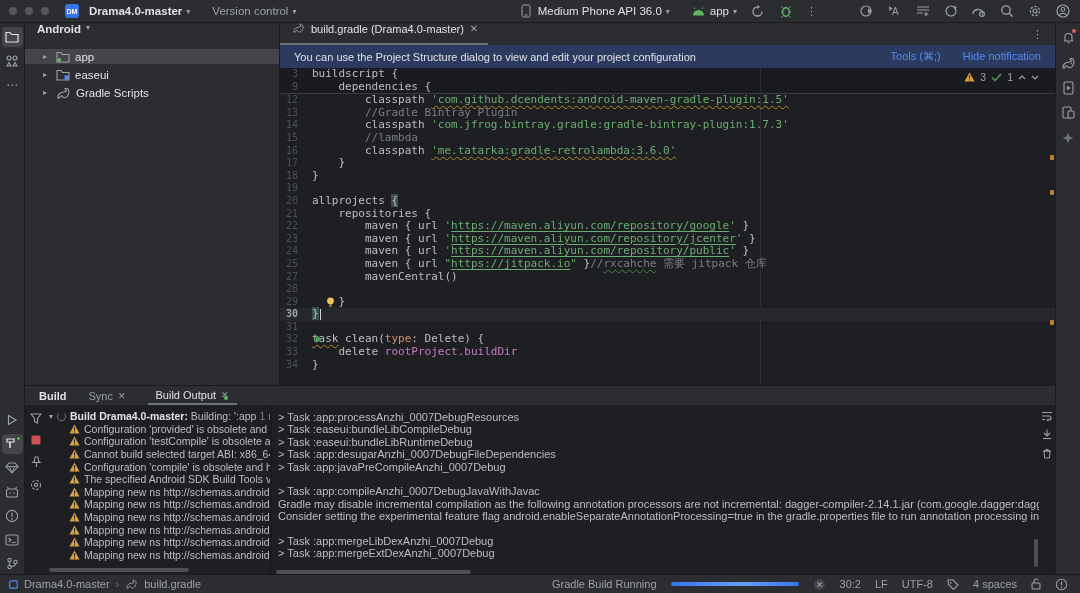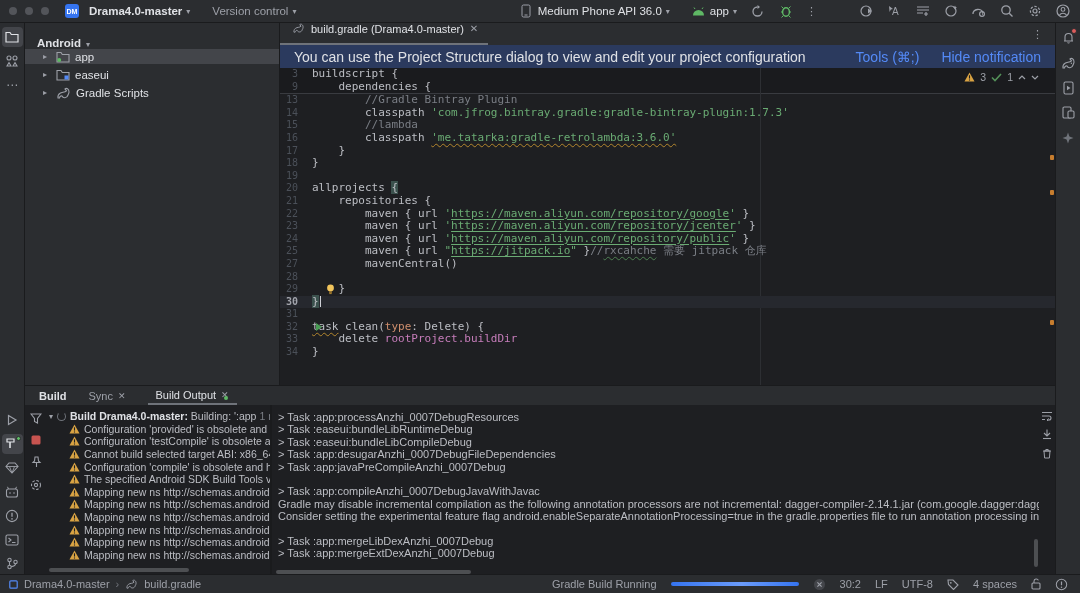--- a/index.html
+++ b/index.html
@@ -33,36 +33,36 @@
   #right-stripe { left:1055px; top:23px; width:25px; height:551px; background:#2b2d30; border-left:1px solid #1a1b1d;
     display:flex; flex-direction:column; align-items:center; }
   .stripe-btn { width:21px; height:21px; border-radius:4px; display:flex; align-items:center; justify-content:center;
     margin-top:4px; position:relative; }
   .stripe-btn.active { background:#43454a; }
   .gdot { position:absolute; right:2px; top:2px; width:5px; height:5px; border-radius:50%; background:#5fb865; border:1px solid #2b2d30;}
   .rdot { position:absolute; right:2px; top:1px; width:6px; height:6px; border-radius:50%; background:#db5c5c; border:1px solid #2b2d30;}
 
   
   #project-panel { left:25px; top:23px; width:255px; height:362px; background:#2b2d30; border-right:1px solid #1a1b1d; }
-  .pp-header { height:26px; display:flex; align-items:flex-end; padding-left:12px; gap:5px;
+  .pp-header { height:26px; display:flex; align-items:flex-start; padding-left:12px; gap:5px;
     color:#dfe1e5; font-weight:bold; font-size:11.5px; }
   .tree-row { height:15px; display:flex; align-items:center; gap:5px; padding-left:18px;
     color:#dfe1e5; font-size:11.5px; margin-bottom:3px; }
   .tree-row.selected { background:#43454a; }
   .tw-chev { color:#9da0a8; font-family:"DejaVu Sans",sans-serif; font-size:8px; width:8px; }
 
   
   #editor-area { left:280px; top:23px; width:775px; height:362px; background:#1e1f22; }
   #tabbar { height:22px; background:#2b2d30; display:flex; align-items:center; }
   .ed-tab { height:22px; display:flex; align-items:flex-start; gap:6px; padding:0 10px 0 12px;
     color:#dfe1e5; font-size:11px; border-bottom:2px solid #6f737a; }
   .tab-x { color:#9da0a8; font-size:10px; }
   #tabbar .kebab { margin-left:auto; margin-right:12px; }
   #banner { height:23px; background:#2b3a5e; display:flex; align-items:center; padding:0 14px;
-    color:#dfe1e5; font-size:14px; }
+    color:#dfe1e5; font-size:11px; }
   #banner .links { margin-left:auto; display:flex; gap:22px; }
   #banner .lnk { color:#548af7; }
   #code-region { position:relative; height:317px; overflow:hidden; font-family:"DejaVu Sans Mono", monospace; font-size:11px; }
   .cl { position:relative; height:12.6px; line-height:12.6px; display:flex; white-space:pre; }
   .cl .ln { flex:none; width:32px; text-align:right; padding-right:14px; color:#4b5059; font-size:10px; }
   .cl .code { flex:1; }
   #sticky-lines { background:#1a1b1e; border-bottom:1px solid #393b40; }
   .cl.active { background:#26282e; }
   .cl.active .ln { color:#a1a3ab;font-weight:bold; }
   .code .s { color:#6aab73; }
@@ -372,20 +372,21 @@
       <span class="lnk">Hide notification</span>
     </span>
   </div>
   <div id="code-region">
     <div id="margin-guide"></div>
     <div id="sticky-lines">
         <div class="cl"><span class="ln">3</span><span class="code"><span class="p">buildscript {</span></span></div>
         <div class="cl"><span class="ln">9</span><span class="code"><span class="p">    dependencies {</span></span></div>
       </div>
     <div id="code-lines">
+        <div class="cl"><span class="ln">12</span><span class="code"><span class="p">        classpath </span><span class="s w">'com.github.dcendents:android-maven-gradle-plugin:1.5'</span></span></div>
         <div class="cl"><span class="ln">13</span><span class="code"><span class="c">        //Gradle Bintray Plugin</span></span></div>
         <div class="cl"><span class="ln">14</span><span class="code"><span class="p">        classpath </span><span class="s">'com.jfrog.bintray.gradle:gradle-bintray-plugin:1.7.3'</span></span></div>
         <div class="cl"><span class="ln">15</span><span class="code"><span class="c">        //lambda</span></span></div>
         <div class="cl"><span class="ln">16</span><span class="code"><span class="p">        classpath </span><span class="s w">'me.tatarka:gradle-retrolambda:3.6.0'</span></span></div>
         <div class="cl"><span class="ln">17</span><span class="code"><span class="p">    }</span></span></div>
         <div class="cl"><span class="ln">18</span><span class="code"><span class="p">}</span></span></div>
         <div class="cl"><span class="ln">19</span><span class="code"></span></div>
         <div class="cl"><span class="ln">20</span><span class="code"><span class="p">allprojects </span><span class="m">{</span></span></div>
         <div class="cl"><span class="ln">21</span><span class="code"><span class="p">    repositories {</span></span></div>
         <div class="cl"><span class="ln">22</span><span class="code"><span class="p">        maven { url </span><span class="s">'</span><span class="s u">https://maven.aliyun.com/repository/google</span><span class="s">'</span><span class="p"> }</span></span></div>
@@ -566,22 +567,22 @@
             </svg>
             <span>Mapping new ns http://schemas.android.com/sdk/an</span>
           </div>
         </div>
       <div class="tree-hscroll"></div>
     </div>
     <div id="bp-split"></div>
     <div id="bp-console">
       <div id="con-lines">
           <div class="con-line">&gt; Task :app:processAnzhi_0007DebugResources</div>
+          <div class="con-line">&gt; Task :easeui:bundleLibCompileDebug</div>
           <div class="con-line">&gt; Task :easeui:bundleLibRuntimeDebug</div>
-          <div class="con-line">&gt; Task :easeui:bundleLibCompileDebug</div>
           <div class="con-line">&gt; Task :app:desugarAnzhi_0007DebugFileDependencies</div>
           <div class="con-line">&gt; Task :app:javaPreCompileAnzhi_0007Debug</div>
           <div class="con-line"> </div>
           <div class="con-line">&gt; Task :app:compileAnzhi_0007DebugJavaWithJavac</div>
           <div class="con-line">Gradle may disable incremental compilation as the following annotation processors are not incremental: dagger-compiler-2.14.1.jar (com.google.dagger:dagger-compiler:2.14.1</div>
           <div class="con-line">Consider setting the experimental feature flag android.enableSeparateAnnotationProcessing=true in the gradle.properties file to run annotation processing in a separate tas</div>
           <div class="con-line"> </div>
           <div class="con-line">&gt; Task :app:mergeLibDexAnzhi_0007Debug</div>
           <div class="con-line">&gt; Task :app:mergeExtDexAnzhi_0007Debug</div>
         </div>

